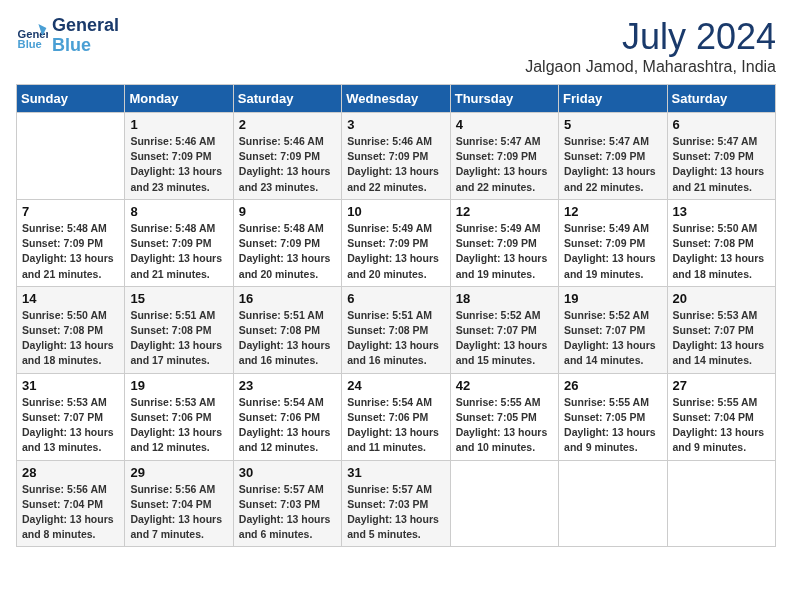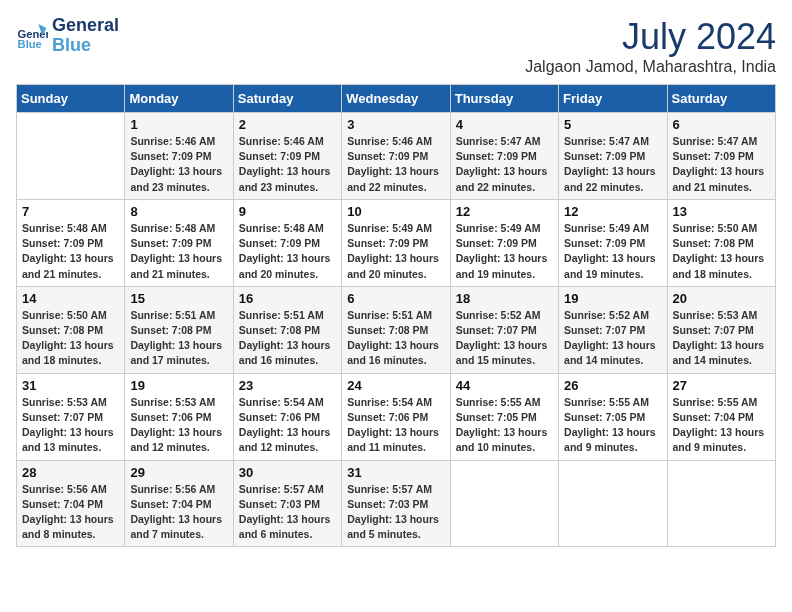--- a/index.html
+++ b/index.html
@@ -289,21 +289,21 @@
 and 12 minutes.</div>
         </td>
         <td>
           <span class="day-num">24</span>
           <div class="day-info" style="white-space: pre-line;">Sunrise: 5:54 AM
 Sunset: 7:06 PM
 Daylight: 13 hours
 and 11 minutes.</div>
         </td>
         <td>
-          <span class="day-num">44</span>
+          <span class="day-num">42</span>
           <div class="day-info" style="white-space: pre-line;">Sunrise: 5:55 AM
 Sunset: 7:05 PM
 Daylight: 13 hours
 and 10 minutes.</div>
         </td>
         <td>
           <span class="day-num">26</span>
           <div class="day-info" style="white-space: pre-line;">Sunrise: 5:55 AM
 Sunset: 7:05 PM
 Daylight: 13 hours

